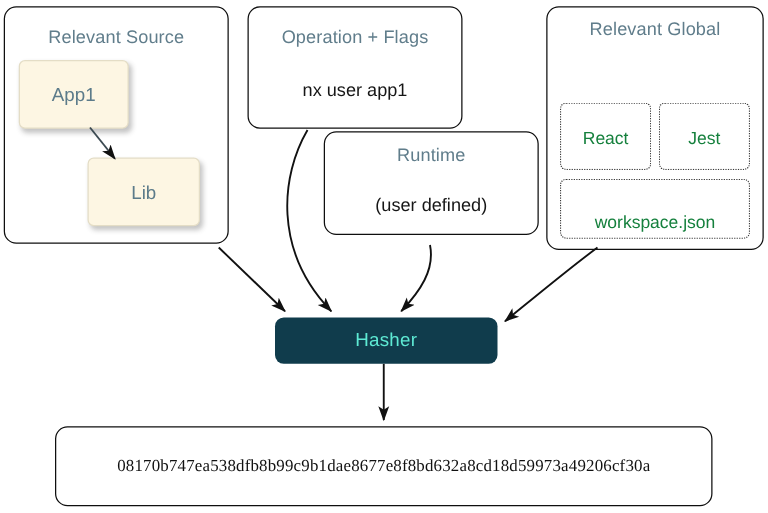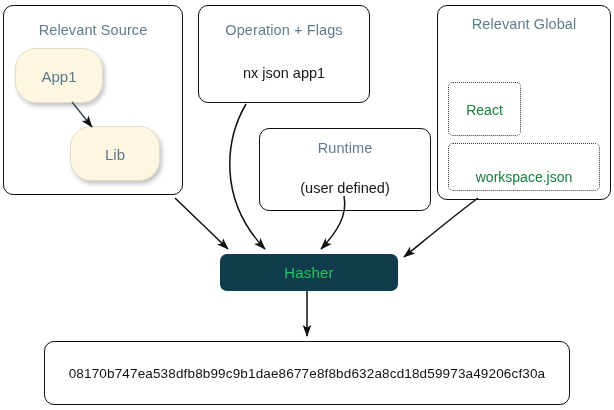--- a/index.html
+++ b/index.html
@@ -54,21 +54,21 @@
     font-size: 14.5px;
     line-height: 19px;
   }
 
   
   .node-box {
     position: absolute;
     box-sizing: border-box;
     background: #fdf6e3;
     border: 1px solid #e4ddc6;
-    border-radius: 21px;
+    border-radius: 5px;
     box-shadow: 2px 3px 4px rgba(60,60,60,0.30);
     z-index: 3;
   }
   .node-label {
     position: absolute;
     left: 0;
     right: 0;
     text-align: center;
     color: #5c7b8a;
     font-size: 15px;
@@ -99,21 +99,21 @@
     position: absolute;
     box-sizing: border-box;
     background: #103c4c;
     border-radius: 7px;
     z-index: 6;
     display: flex;
     align-items: center;
     justify-content: center;
   }
   #hasher-label {
-    color: #22c55e;
+    color: #5eead4;
     font-size: 15px;
     letter-spacing: 0.2px;
   }
 
   
   #hash-box {
     position: absolute;
     box-sizing: border-box;
     background: #ffffff;
     border: 1.4px solid #0f0f0f;
@@ -162,42 +162,45 @@
   <div class="node-box" style="left:15px; top:48px; width:88px; height:55px;">
     <div class="node-label" style="top:19px;">App1</div>
   </div>
 
   <div class="node-box" style="left:70px; top:126px; width:90px; height:55px;">
     <div class="node-label" style="top:19px;">Lib</div>
   </div>
 
   <div class="group-box" style="left:198px; top:5px; width:172px; height:98px;">
     <div class="group-title" style="top:15px;">Operation + Flags</div>
-    <div class="group-body" style="top:58px;">nx json app1</div>
-  </div>
-
-  <div class="group-box" style="left:259px; top:128px; width:172px; height:83px;padding-left:31px;">
+    <div class="group-body" style="top:58px;">nx user app1</div>
+  </div>
+
+  <div class="group-box" style="left:259px; top:105px; width:172px; height:83px;padding-left:31px;">
     <div class="group-title" style="top:10px;">Runtime</div>
     <div class="group-body" style="top:50px;">(user defined)</div>
   </div>
 
   <div class="group-box" style="left:437px; top:5px; width:174px; height:195px;">
     <div class="group-title" style="top:9px;">Relevant Global</div>
   </div>
 
   <div class="dotted-box" style="left:448px; top:82px; width:73px; height:54px;">
     <div class="dotted-label" style="top:18px;">React</div>
   </div>
 
+  <div class="dotted-box" style="left:527px; top:82px; width:73px; height:54px;">
+    <div class="dotted-label" style="top:18px;">Jest</div>
+  </div>
 
   <div class="dotted-box" style="left:448px; top:143px; width:152px; height:48px;">
     <div class="dotted-label" style="top:24px;">workspace.json</div>
   </div>
 
   <div id="hasher-box" style="left:220px; top:254px; width:178px; height:37px;">
     <span id="hasher-label">Hasher</span>
   </div>
 
-  <div id="hash-box" style="left:44px; top:341px; width:526px; height:64px;">
+  <div id="hash-box" style="left:44px; top:341px; width:526px; height:64px;font-family:Liberation Serif, serif;">
     <span id="hash-text">08170b747ea538dfb8b99c9b1dae8677e8f8bd632a8cd18d59973a49206cf30a</span>
   </div>
 
 </div>
 
 </body></html>

